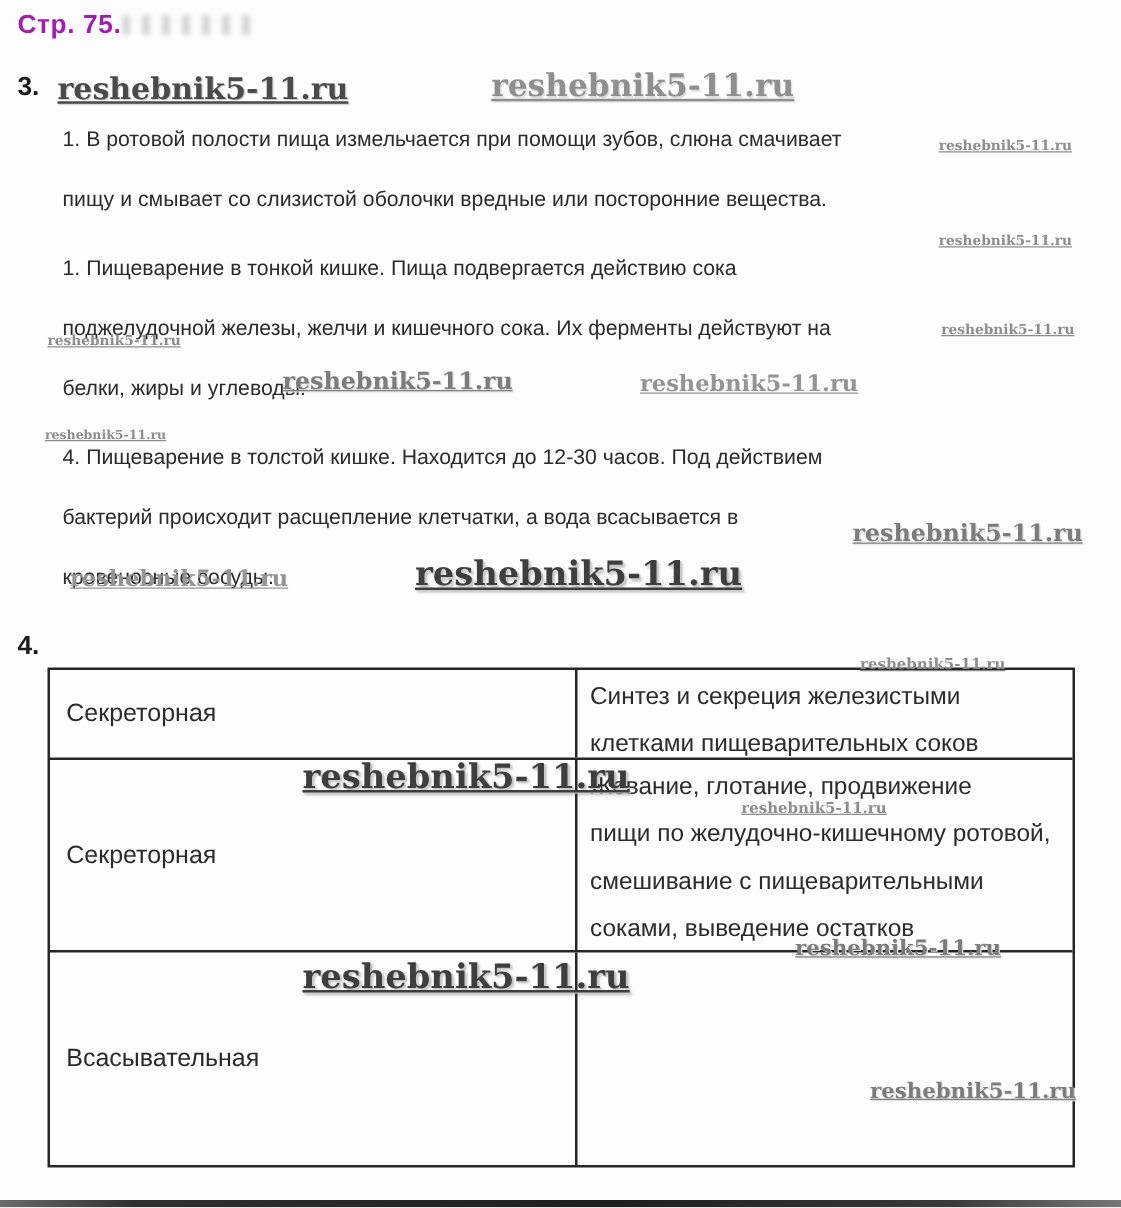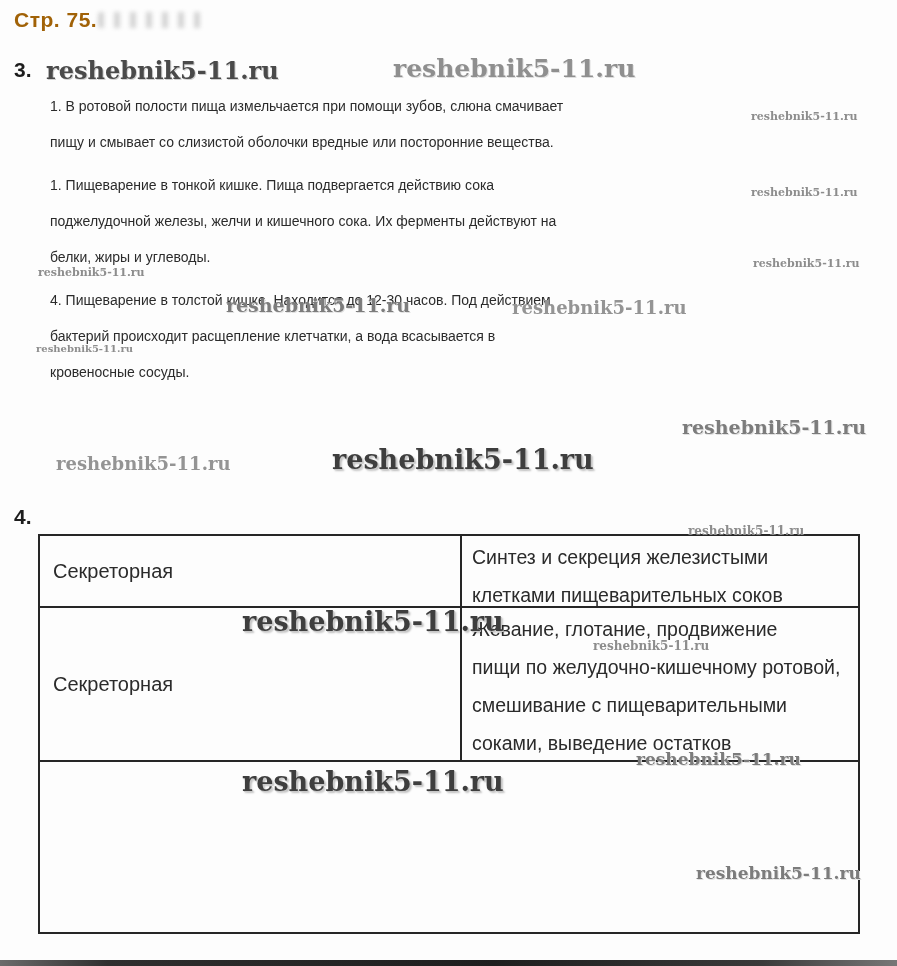--- a/index.html
+++ b/index.html
@@ -7,38 +7,38 @@
   .page {
     position:relative;
     width:897px; height:966px;
     background:#fdfdfd;
     font-family:"Liberation Sans", sans-serif;
     color:#2b2b2b;
     overflow:hidden;
   }
   .page-header {
     position:absolute; left:14px; top:8px;
-    font-size:21px; font-weight:bold; color:#a16207;
+    font-size:21px; font-weight:bold; color:#a21caf;
     letter-spacing:0.5px;
   }
   .header-smudge {
     position:absolute; left:98px; top:12px; width:110px; height:16px;
     background:repeating-linear-gradient(90deg, rgba(90,90,90,.45) 0 6px, rgba(90,90,90,0) 6px 16px);
     filter:blur(2.2px); opacity:.55; border-radius:3px;
   }
   .section-num {
     position:absolute; left:14px;
     font-size:21px; font-weight:bold; color:#1d1d1d;
   }
   .sec3-num { top:58px; }
   .sec4-num { top:505px; }
 
   .answer-text {
     position:absolute; left:50px; top:88px; width:830px;
-    font-size:14px; line-height:36px;
+    font-size:17px; line-height:48px;
   }
   .answer-text p {
     white-space:pre-line;
     margin-bottom:7px;
   }
 
   
   .func-table {
     position:absolute; left:38px; top:534px; width:822px;
     border:2px solid #262626;
@@ -64,20 +64,21 @@
   .row-2 { height:154px; }
   .row-3 { height:170px; }
 
   
   .wm {
     position:absolute;
     font-family:"DejaVu Serif", serif;
     font-weight:bold;
     white-space:nowrap;
     pointer-events:none;
+    text-decoration:underline;
   }
   .wm-big {
     font-size:27px; color:#3e3e3e;
     text-shadow:1px 1px 0 #c9c9c9, 2px 2px 2px rgba(0,0,0,0.25);
   }
   .wm-title {
     font-size:24px; color:#4a4a4a;
     text-shadow:1px 1px 0 #cfcfcf;
   }
   .wm-title-light {
@@ -123,20 +124,21 @@
 клетками пищеварительных соков</div>
     </div>
     <div class="t-row row-2">
       <div class="t-cell-left">Секреторная</div>
       <div class="t-cell-right">Жевание, глотание, продвижение
 пищи по желудочно-кишечному ротовой,
 смешивание с пищеварительными
 соками, выведение остатков</div>
     </div>
     <div class="t-row row-3">
+      <div class="t-cell-left">Всасывательная</div>
     </div>
   </div>
 
   <span class="wm wm-title" style="left:46px;  top:56px;">reshebnik5-11.ru</span>
   <span class="wm wm-title-light" style="left:393px; top:54px;">reshebnik5-11.ru</span>
   <span class="wm wm-sm" style="left:751px; top:110px;">reshebnik5-11.ru</span>
   <span class="wm wm-sm" style="left:751px; top:186px;">reshebnik5-11.ru</span>
   <span class="wm wm-sm" style="left:38px;  top:266px;">reshebnik5-11.ru</span>
   <span class="wm wm-sm" style="left:753px; top:257px;">reshebnik5-11.ru</span>
   <span class="wm wm-md" style="left:226px; top:294px;">reshebnik5-11.ru</span>

